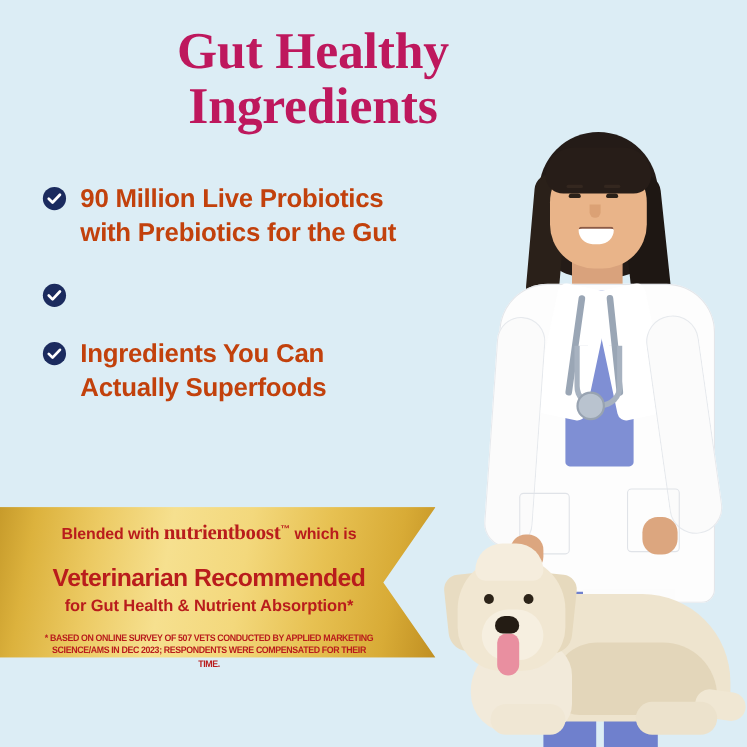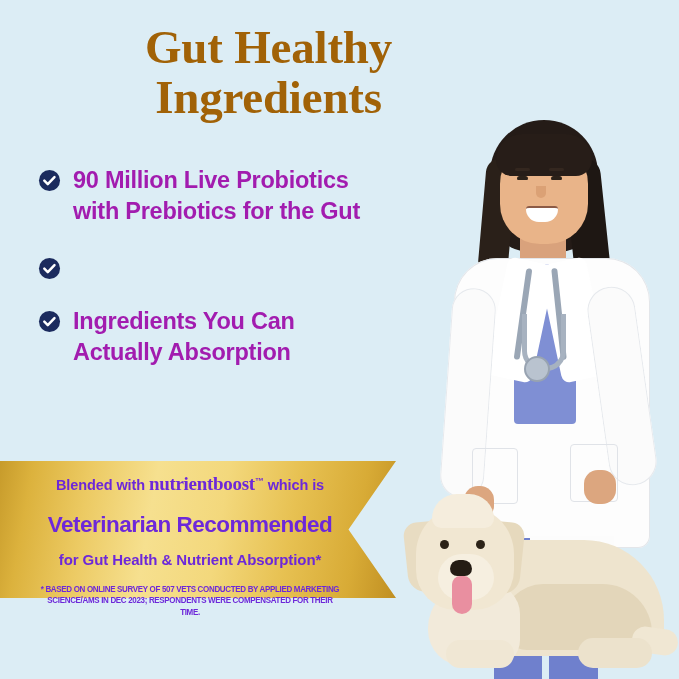--- a/index.html
+++ b/index.html
@@ -26,21 +26,22 @@
     position: absolute;
     top: 22px;
     left: 0;
     width: 537px;
     text-align: center;
     font-family: "Liberation Serif", "DejaVu Serif", serif;
     font-weight: bold;
     font-size: 47px;
     line-height: 50px;
     letter-spacing: -0.2px;
-    color: #a16207;
+    color: #be185d;
+    padding-left: 16px;
   }
   #headline .hl-line { display: block; }
 
   
   #bullets {
     position: absolute;
     top: 165px;
     left: 38px;
     width: 420px;
   }
@@ -55,21 +56,21 @@
     height: 23px;
     margin-top: 4px;
     margin-right: 12px;
   }
   .check-icon svg { display: block; }
   .bullet-text {
     font-family: "Liberation Sans", sans-serif;
     font-weight: bold;
     font-size: 23.5px;
     line-height: 31px;
-    color: #a21caf;
+    color: #c2410c;
     letter-spacing: -0.25px;
     white-space: pre-line;
   }
 
   
   #vet {
     position: absolute;
     left: 438px;
     top: 118px;
     width: 230px;
@@ -366,21 +367,21 @@
     -webkit-clip-path: polygon(0% 0%, 100% 0%, 88% 50%, 100% 100%, 0% 100%);
     clip-path: polygon(0% 0%, 100% 0%, 88% 50%, 100% 100%, 0% 100%);
   }
   #ribbon-content {
     position: absolute;
     left: 0;
     top: 461px;
     width: 380px;
     height: 137px;
     text-align: center;
-    color: #6d28d9;
+    color: #b91c1c;
   }
   .rb-line1 {
     margin-top: 11px;
     font-size: 14.5px;
     font-weight: bold;
     letter-spacing: -0.1px;
     line-height: 18px;
   }
   .rb-brand {
     font-family: "Liberation Serif", "DejaVu Serif", serif;
@@ -393,21 +394,21 @@
     vertical-align: super;
   }
   .rb-line2 {
     margin-top: 18px;
     font-size: 22.5px;
     font-weight: bold;
     letter-spacing: -0.5px;
     line-height: 26px;
   }
   .rb-line3 {
-    margin-top: 12px;
+    margin-top: 2px;
     font-size: 15px;
     font-weight: bold;
     letter-spacing: -0.1px;
     line-height: 19px;
   }
   .rb-fine {
     margin-top: 15px;
     font-size: 8.6px;
     font-weight: bold;
     line-height: 11.5px;
@@ -501,21 +502,21 @@
     </div>
 
     <div class="bullet">
       <span class="check-icon">
         <svg width="23" height="23" viewBox="0 0 24 24">
           <circle cx="12" cy="12" r="11" fill="#1b2b5e"></circle>
           <path d="M6.6 12.2 L10.2 15.8 L17.2 8.4" fill="none" stroke="#ffffff" stroke-width="2.6" stroke-linecap="round" stroke-linejoin="round"></path>
         </svg>
       </span>
       <span class="bullet-text">Ingredients You Can
-Actually Absorption</span>
+Actually Superfoods</span>
     </div>
 
   </div>
 
   <div id="ribbon"></div>
   <div id="ribbon-content">
     <div class="rb-line1"><span>Blended with </span><span class="rb-brand">nutrientboost</span><span class="rb-tm">™</span><span> which is</span></div>
     <div class="rb-line2">Veterinarian Recommended</div>
     <div class="rb-line3">for Gut Health &amp; Nutrient Absorption*</div>
     <div class="rb-fine">* BASED ON ONLINE SURVEY OF 507 VETS CONDUCTED BY APPLIED MARKETING

